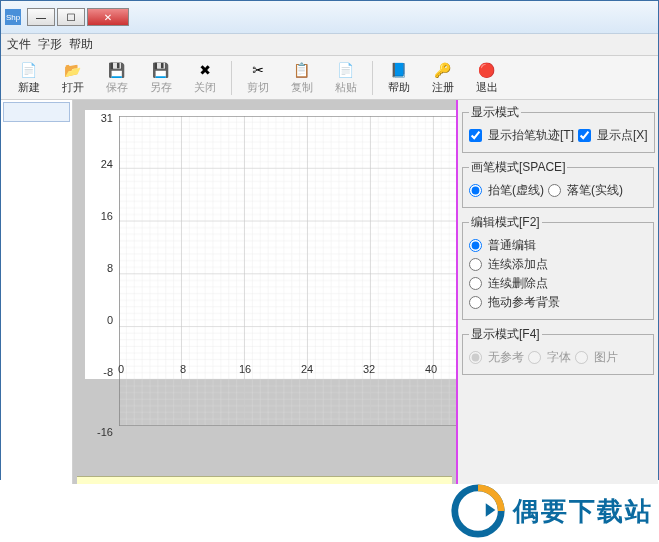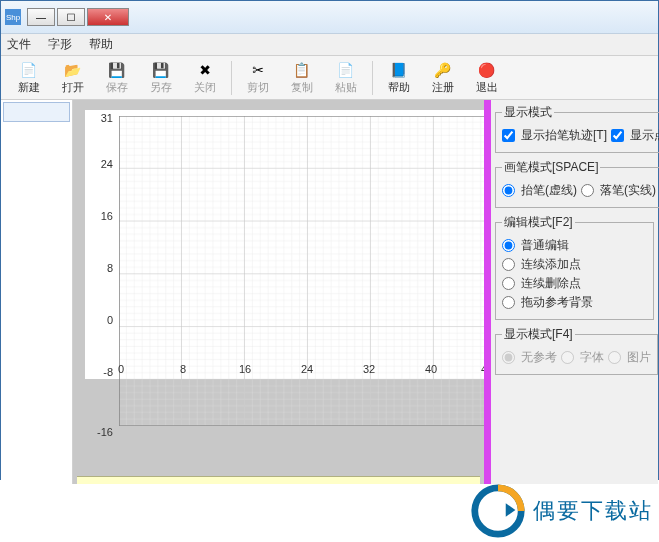--- a/index.html
+++ b/index.html
@@ -4,49 +4,49 @@
 <style>
 *{box-sizing:border-box;margin:0;padding:0;font-family:"Microsoft YaHei",SimSun,sans-serif;font-size:12px}
 body{background:#fff;width:659px;height:542px;position:relative;overflow:hidden}
 .window{width:659px;height:480px;border:1px solid #3a6ea5;background:#fff;position:relative}
 .titlebar{height:28px;background:linear-gradient(#f0f6fc,#d9e8f7);display:flex;align-items:center;padding:16px 4px;border-bottom:1px solid #c0d0e0}
 .titlebar-icon{width:16px;height:16px;background:#4a90d9;color:#fff;font-size:8px;display:flex;align-items:center;justify-content:center;margin-right:6px}
 .titlebar-text{flex:1;color:#333}
 .win-controls{display:flex;gap:2px}
 .win-btn{width:28px;height:18px;border:1px solid #888;display:flex;align-items:center;justify-content:center;font-size:10px;background:linear-gradient(#fafafa,#e0e0e0)}
 .win-btn.close{background:linear-gradient(#e88,#c33);color:#fff;width:42px}
-.menubar{height:22px;background:#f0f0f0;display:flex;align-items:center;padding:0 6px;gap:17px;border-bottom:1px solid #d0d0d0}
+.menubar{height:22px;background:#f0f0f0;display:flex;align-items:center;padding:0 6px;gap:7px;border-bottom:1px solid #d0d0d0}
 .menubar span{color:#333;cursor:default}
 .toolbar{height:44px;background:#f5f5f5;display:flex;align-items:center;padding:2px 8px;gap:4px;border-bottom:1px solid #d0d0d0}
 .tb-btn{width:40px;height:40px;display:flex;flex-direction:column;align-items:center;justify-content:center;gap:1px;cursor:default}
 .tb-btn .icon{width:20px;height:18px;display:flex;align-items:center;justify-content:center;font-size:14px}
 .tb-btn .lbl{font-size:11px;color:#333}
 .tb-btn.disabled .lbl{color:#9a9a9a}
 .tb-sep{width:1px;height:34px;background:#d0d0d0;margin:0 2px}
 .body{display:flex;height:calc(100% - 94px)}
 .leftpane{width:72px;border-right:1px solid #d0d0d0;background:#fff}
 .leftpane .slot{height:20px;border:1px solid #a8c0e0;margin:2px;background:#eaf2fb}
 .center{flex:1;background:#c8c8c8;padding:10px 4px 0 4px;position:relative;overflow:hidden}
 .plot{background:#fff;width:420px;height:269px;position:relative;margin-left:8px}
 .grid{position:absolute;left:34px;top:6px;width:370px;height:310px}
 .grid svg{width:100%;height:100%}
 .ylabel{position:absolute;left:6px;font-size:11px;color:#333;text-align:right;width:22px}
 .xlabel{position:absolute;bottom:4px;font-size:11px;color:#333;text-align:center;width:20px}
 .stripe{position:absolute;left:4px;right:4px;bottom:-16px;height:24px;background:#ffffc8;border-top:1px solid #b0b080}
-.rightpane{width:174px;background:#f0f0f0;border-left:7px solid #d946ef;padding:4px}
+.rightpane{width:202px;background:#f0f0f0;border-left:2px solid #d946ef;padding:4px}
 fieldset{border:1px solid #b0b0b0;margin-bottom:6px;padding:4px 6px 6px}
 legend{font-size:12px;color:#333;padding:0 2px}
 .row{display:flex;align-items:center;gap:4px;margin:2px 0;white-space:nowrap}
 input[type=checkbox],input[type=radio]{margin:0 2px 0 0}
 label{font-size:12px;color:#333}
 fieldset.disabled label{color:#9a9a9a}
 .watermark{position:absolute;right:6px;bottom:2px;display:flex;align-items:center;gap:6px}
 .wm-logo{width:58px;height:58px}
 .wm-text{display:flex;flex-direction:column;line-height:1.1}
-.wm-main{font-size:22px;font-weight:400;color:#0a6aa0;letter-spacing:2px}
+.wm-main{font-size:26px;font-weight:700;color:#0a6aa0;letter-spacing:2px}
 .wm-url{font-size:12px;color:#0a6aa0;letter-spacing:0.5px}
 </style>
 </head>
 <body>
 
 <div class="window">
   <div class="titlebar">
     <div class="titlebar-icon">Shp</div>
     <div class="win-controls">
       <div class="win-btn">—</div>

